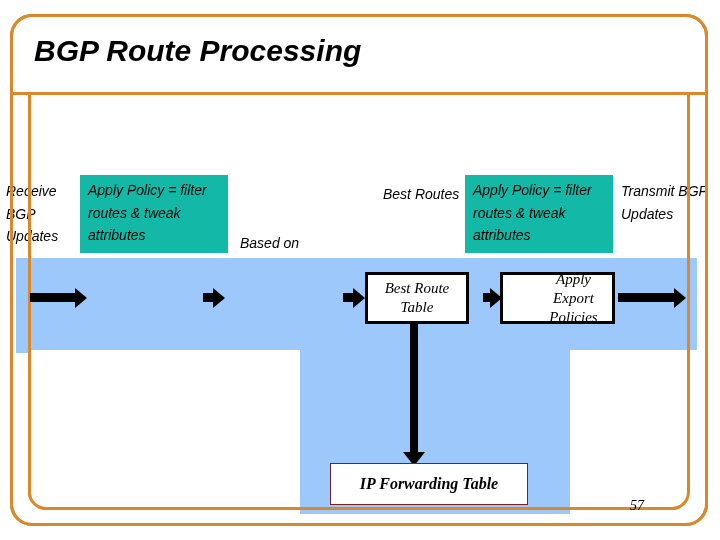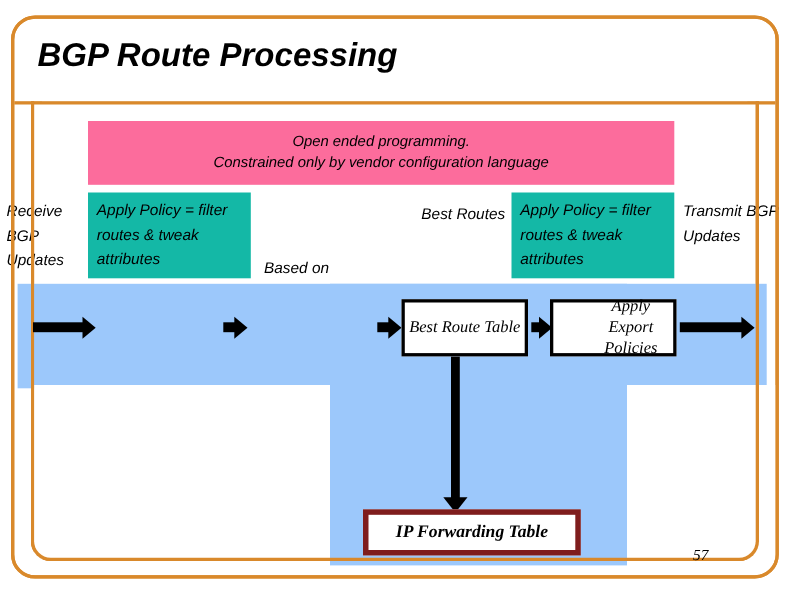--- a/index.html
+++ b/index.html
@@ -92,26 +92,26 @@
   .flowbox{
     position:absolute;top:272px;height:52px;
     background:#ffffff;border:3px solid #000000;
     box-sizing:border-box;
     font-family:"Liberation Serif", serif;
     font-size:15px;line-height:19px;color:#000;
     display:flex;align-items:center;justify-content:center;text-align:center;
   }
   .fb1{left:85px;width:115px;}
   .fb2{left:225px;width:115px;}
-  .fb3{left:365px;width:115px;}
+  .fb3{left:365px;width:104px;}
   .fb4{left:500px;width:115px;padding-left:32px;}
 
   .ipbox{
     position:absolute;left:330px;top:463px;width:198px;height:42px;
-    background:#ffffff;border:5px solid #7f1d1d;box-sizing:border-box;
+    background:#ffffff;border:1px solid #7f1d1d;box-sizing:border-box;
     font-family:"Liberation Serif", serif;
     font-size:16px;font-weight:bold;color:#000;
     display:flex;align-items:center;justify-content:center;
   }
 
   
   .arrow{position:absolute;height:9px;background:#000;}
   .arrow::after{
     content:"";position:absolute;right:-10px;top:-5.5px;
     width:0;height:0;
@@ -154,26 +154,20 @@
 <body>
 
 <div id="slide">
 
   <div class="frame-outer-bottom"></div>
   <div class="frame-divider"></div>
   <div class="frame-inner"></div>
 
   <div class="title">BGP Route Processing</div>
 
-  <div class="pink-banner">
-    <div class="txt">
-      <div>Open ended programming.</div>
-      <div>Constrained only by vendor configuration language</div>
-    </div>
-  </div>
 
   <div class="pink-box left">
     <div class="txt">Apply Policy = filter routes &amp; tweak attributes</div>
   </div>
   <div class="pink-box right">
     <div class="txt">Apply Policy = filter routes &amp; tweak attributes</div>
   </div>
 
   <div class="cap cap-receive">Receive BGP Updates</div>
   <div class="cap cap-based">Based on Attribute Values</div>

